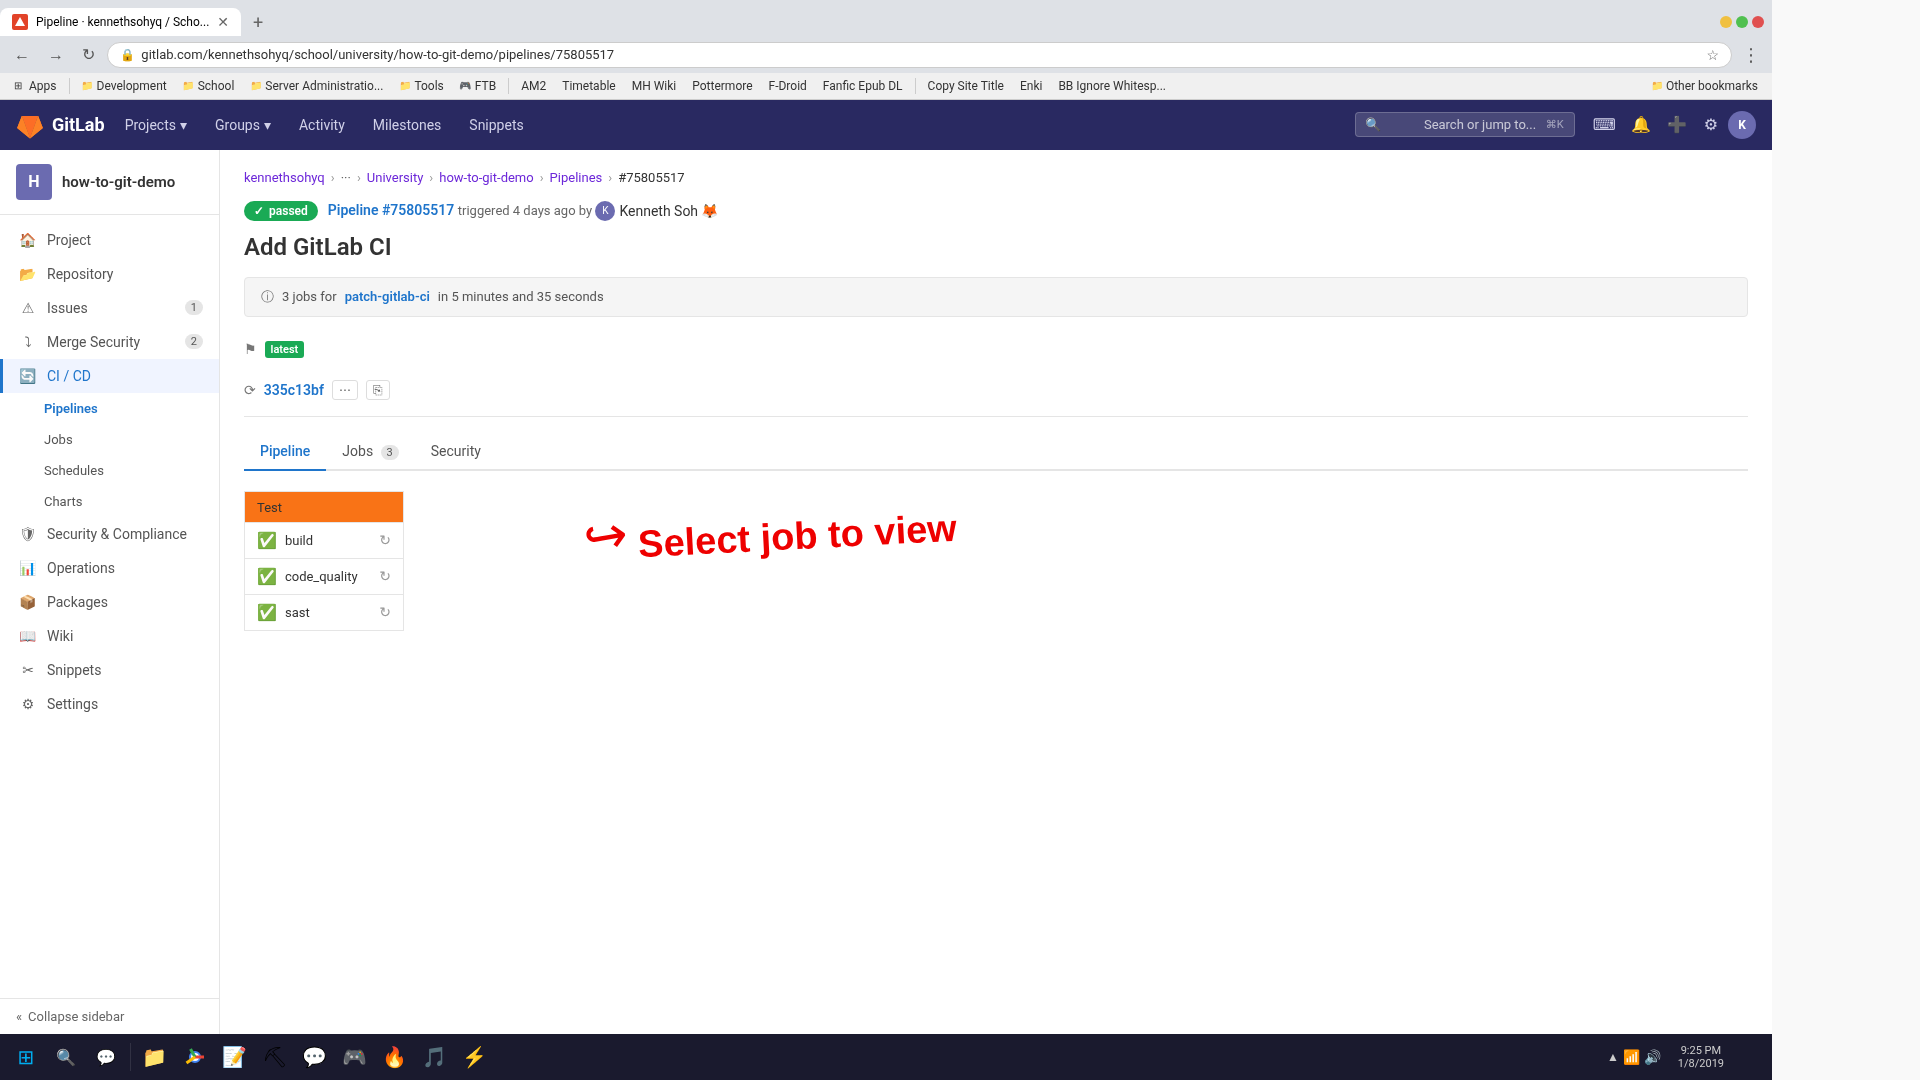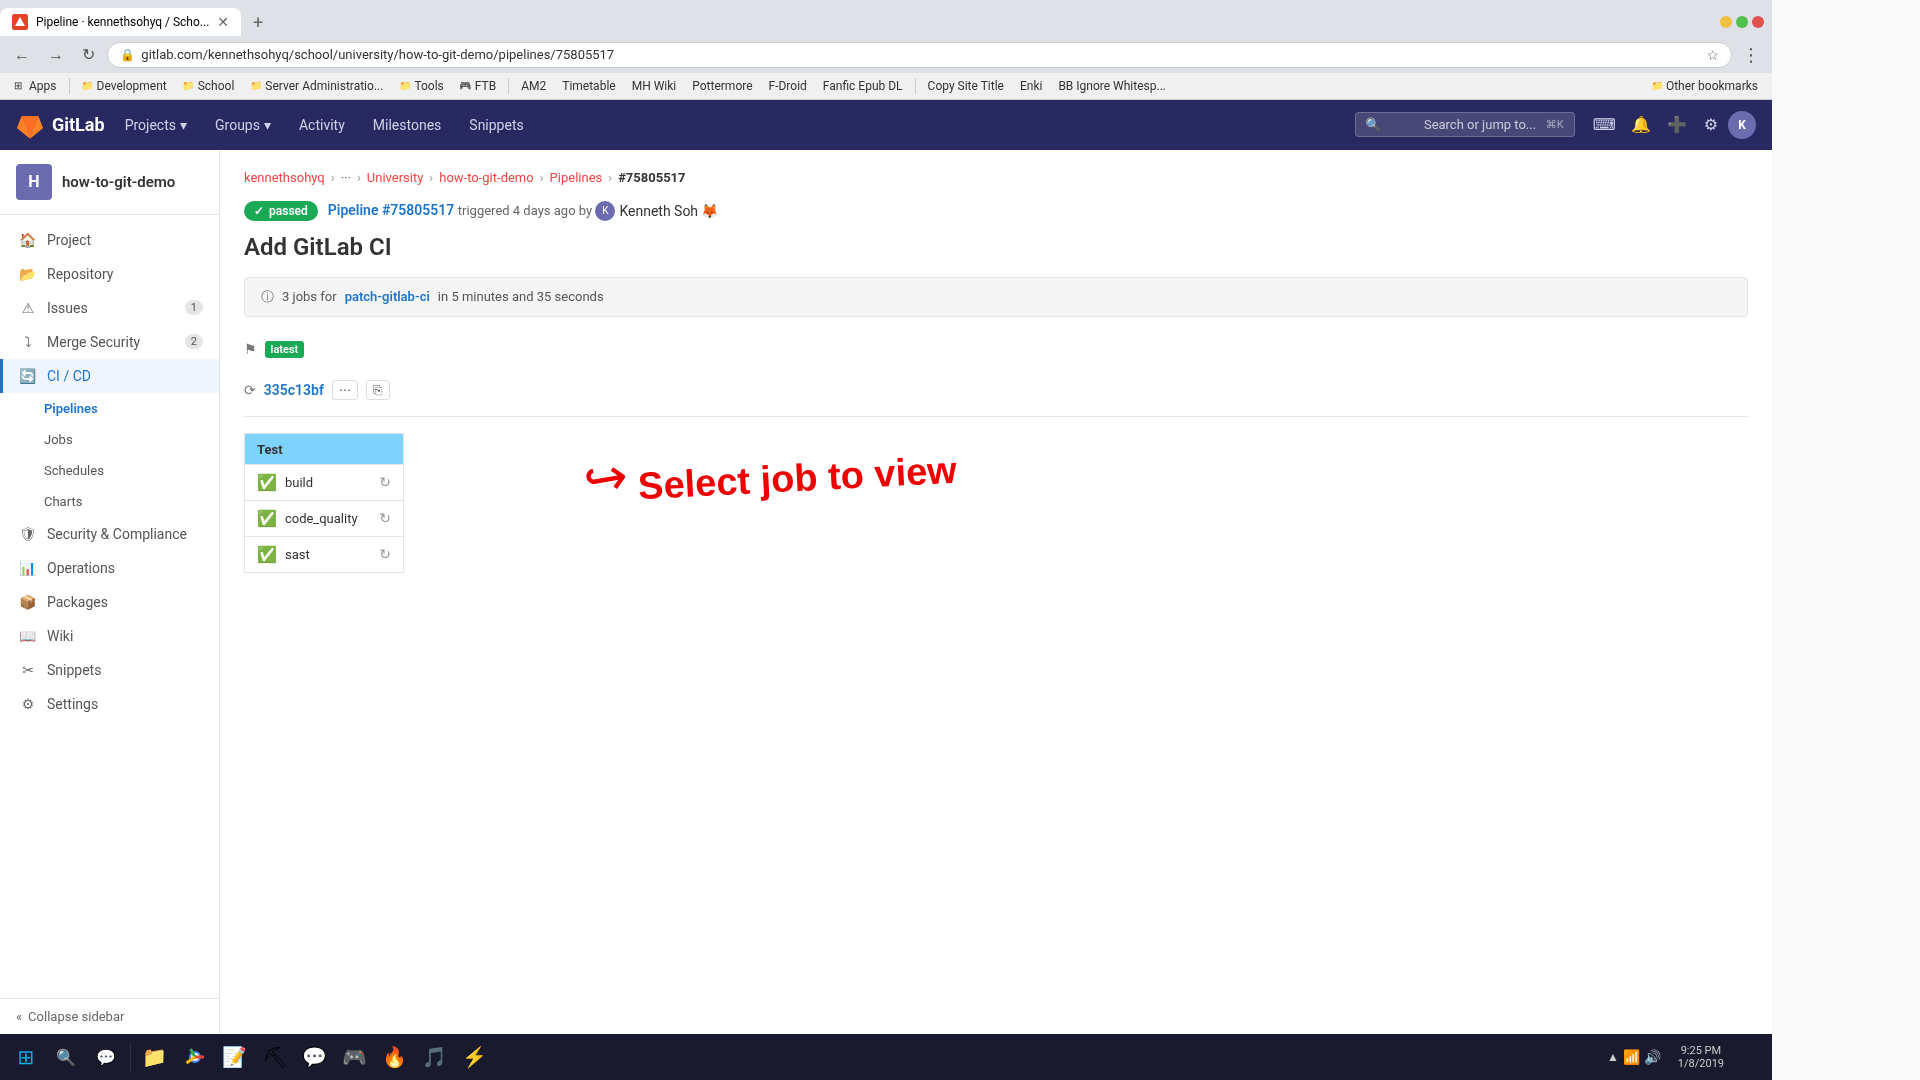--- a/index.html
+++ b/index.html
@@ -59,23 +59,23 @@
     .sidebar-badge { background: #e5e5e5; border-radius: 10px; padding: 1px 6px; font-size: 11px; color: #555; margin-left: auto; }
     .sidebar-sub-item { display: flex; align-items: center; padding: 8px 16px 8px 44px; color: #555; cursor: pointer; font-size: 13px; }
     .sidebar-sub-item.active { color: #1f75cb; font-weight: 600; }
     .sidebar-collapse { display: flex; align-items: center; gap: 6px; padding: 10px 16px; color: #666; cursor: pointer; font-size: 13px; border-top: 1px solid #e5e5e5; }
 
     
     .main-content { flex: 1; overflow-y: auto; padding: 20px 24px; background: #fff; }
 
     
     .breadcrumb { display: flex; align-items: center; gap: 6px; font-size: 13px; color: #666; margin-bottom: 16px; }
-    .breadcrumb a { color: #ef4444; text-decoration: none; }
+    .breadcrumb a { color: #6d28d9; text-decoration: none; }
     .breadcrumb-sep { color: #999; }
-    .breadcrumb-current { color: #333; font-weight: 700; text-align: right; }
+    .breadcrumb-current { color: #333; font-weight: 400; text-align: right; }
 
     
     .pipeline-status-row { display: flex; align-items: center; gap: 10px; margin-bottom: 12px; }
     .status-badge-passed { display: flex; align-items: center; gap: 5px; background: #1aaa55; color: #fff; border-radius: 12px; padding: 3px 10px; font-size: 12px; font-weight: 600; }
     .pipeline-title-text { font-size: 14px; color: #333; }
     .pipeline-link { color: #1f75cb; font-weight: 600; }
     .pipeline-meta { color: #666; font-size: 13px; }
 
     
     .page-title { font-size: 24px; font-weight: 600; color: #333; margin-bottom: 16px; }
@@ -97,21 +97,21 @@
 
     
     .tabs-row { display: flex; border-bottom: 2px solid #e5e5e5; margin-bottom: 20px; }
     .tab-item { padding: 10px 16px; font-size: 14px; color: #555; cursor: pointer; border-bottom: 2px solid transparent; margin-bottom: -2px; }
     .tab-item.active { color: #1f75cb; border-bottom-color: #1f75cb; font-weight: 500; }
     .tab-badge { background: #e5e5e5; border-radius: 10px; padding: 1px 6px; font-size: 11px; margin-left: 4px; }
 
     
     .pipeline-viz { display: flex; gap: 0; }
     .stage-column { display: flex; flex-direction: column; gap: 0; }
-    .stage-header { font-size: 13px; font-weight: 700; color: #333; padding: 8px 12px; background: #7dd3fc; border: 1px solid #e5e5e5; border-bottom: none; }
+    .stage-header { font-size: 13px; font-weight: 400; color: #333; padding: 8px 12px; background: #f97316; border: 1px solid #e5e5e5; border-bottom: none; }
     .job-card { display: flex; align-items: center; gap: 8px; padding: 8px 12px; border: 1px solid #e5e5e5; background: #fff; min-width: 160px; cursor: pointer; margin-top: -1px; }
     .job-status-icon { font-size: 16px; }
     .job-status-icon.passed { color: #1aaa55; }
     .job-name { font-size: 13px; color: #333; flex: 1; }
     .job-retry-btn { color: #999; font-size: 14px; cursor: pointer; }
 
     
     .pipeline-content { position: relative; }
 
     
@@ -394,20 +394,32 @@
           <span class="latest-badge">latest</span>
         </div>
 
         <div class="commit-row">
           <span style="color:#777; font-size:14px;">⟳</span>
           <span class="commit-hash">335c13bf</span>
           <button class="commit-action-btn">⋯</button>
           <button class="commit-action-btn">⎘</button>
         </div>
 
+        <div class="tabs-row">
+          <div class="tab-item active">
+            <span>Pipeline</span>
+          </div>
+          <div class="tab-item">
+            <span>Jobs</span>
+            <span class="tab-badge">3</span>
+          </div>
+          <div class="tab-item">
+            <span>Security</span>
+          </div>
+        </div>
 
         <div class="pipeline-content">
           <div class="pipeline-viz">
             <div class="stage-column">
               <div class="stage-header">
                 <span>Test</span>
               </div>
               <div class="job-card">
                 <span class="job-status-icon passed">✅</span>
                 <span class="job-name">build</span>

